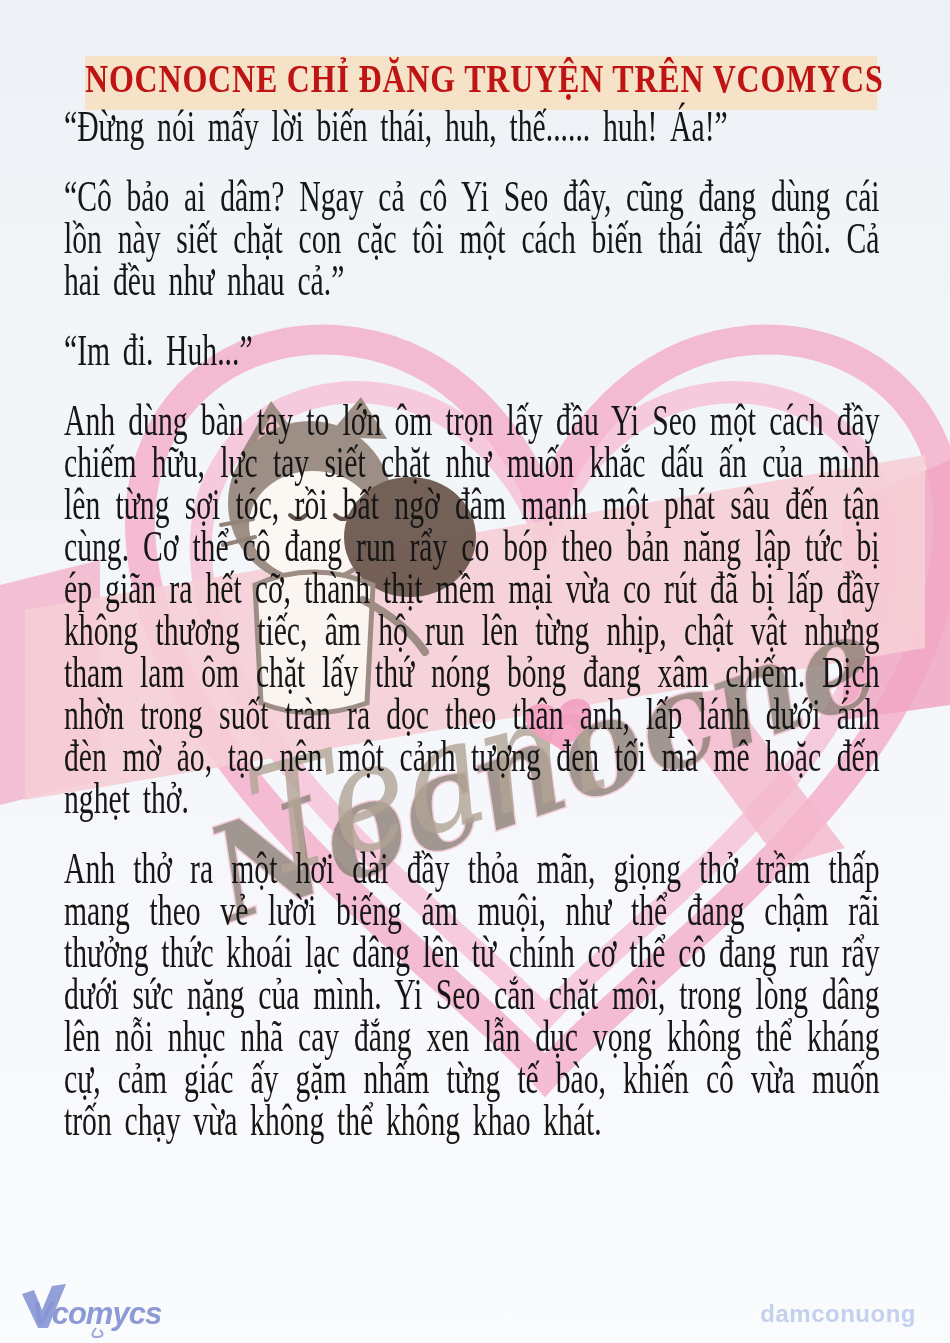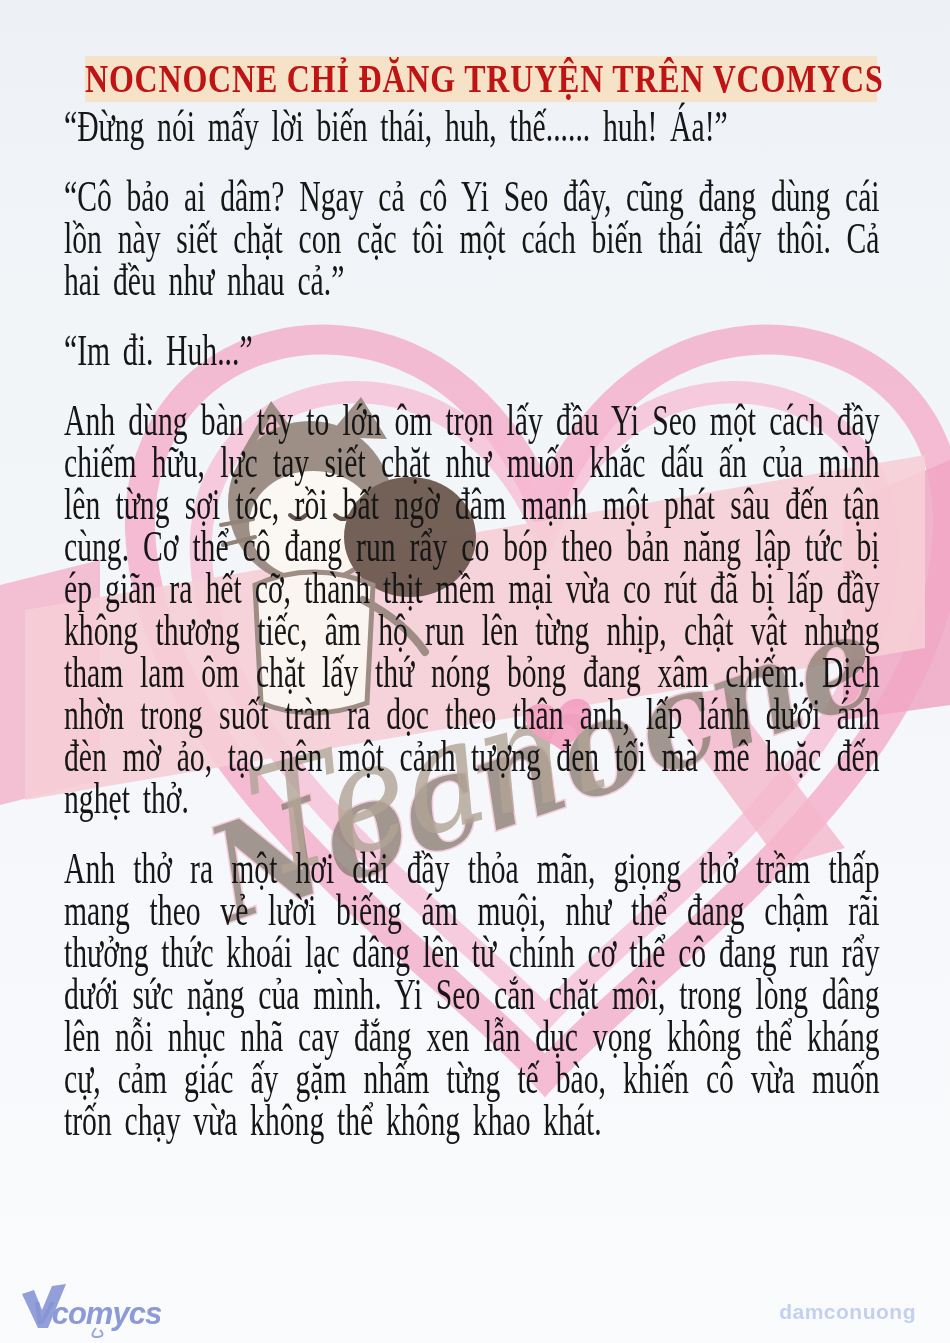--- a/index.html
+++ b/index.html
@@ -17,21 +17,21 @@
   
   .watermark {
     position: absolute; left: 0; top: 0; width: 950px; height: 1343px;
     z-index: 0;
   }
   
   .content { position: absolute; left: 0; top: 0; width: 950px; height: 1343px; z-index: 1; }
 
   .banner {
     position: absolute; left: 85px; top: 56px;
-    width: 792px; height: 46px;
+    width: 792px; height: 54px;
     background: #f6e2c6;
   }
   .banner-inner {
     width: 990px;
     transform: scaleX(0.8); transform-origin: 0 0;
     font-family: "Liberation Serif", serif;
     font-weight: bold;
     font-size: 40px; line-height: 46px;
     letter-spacing: 1px;
     color: #bf1414;
@@ -55,21 +55,21 @@
   
   .logo {
     position: absolute; left: 18px; top: 1284px;
     z-index: 2;
   }
   .credit {
     position: absolute; right: 34px; top: 1300px;
     z-index: 2;
     font-family: "Liberation Sans", sans-serif;
     font-weight: bold;
-    font-size: 21px;
+    font-size: 24px;
     color: #c3d1ee;
     letter-spacing: 0.5px;
     text-shadow: 0 0 7px #ffffff, 0 0 2px #f0f5fd;
   }
 </style>
 </head>
 <body>
 
 <div class="page">
 

